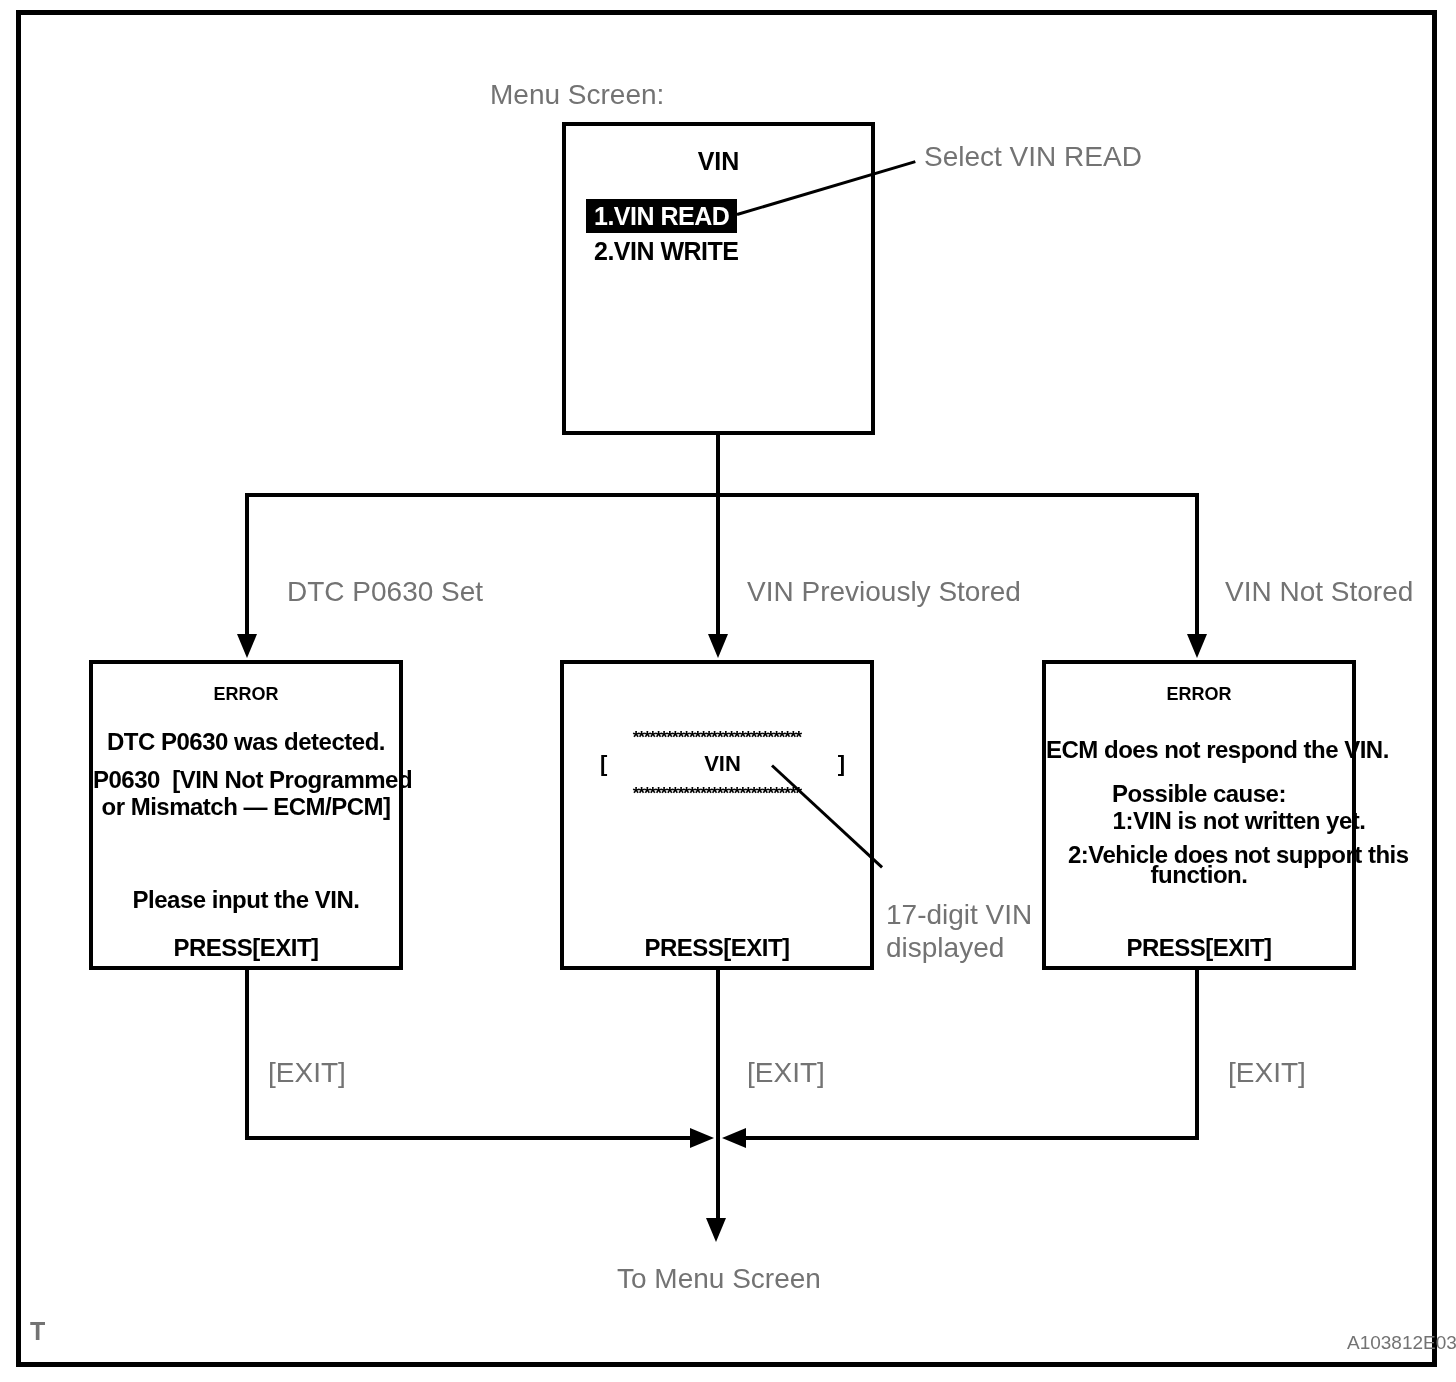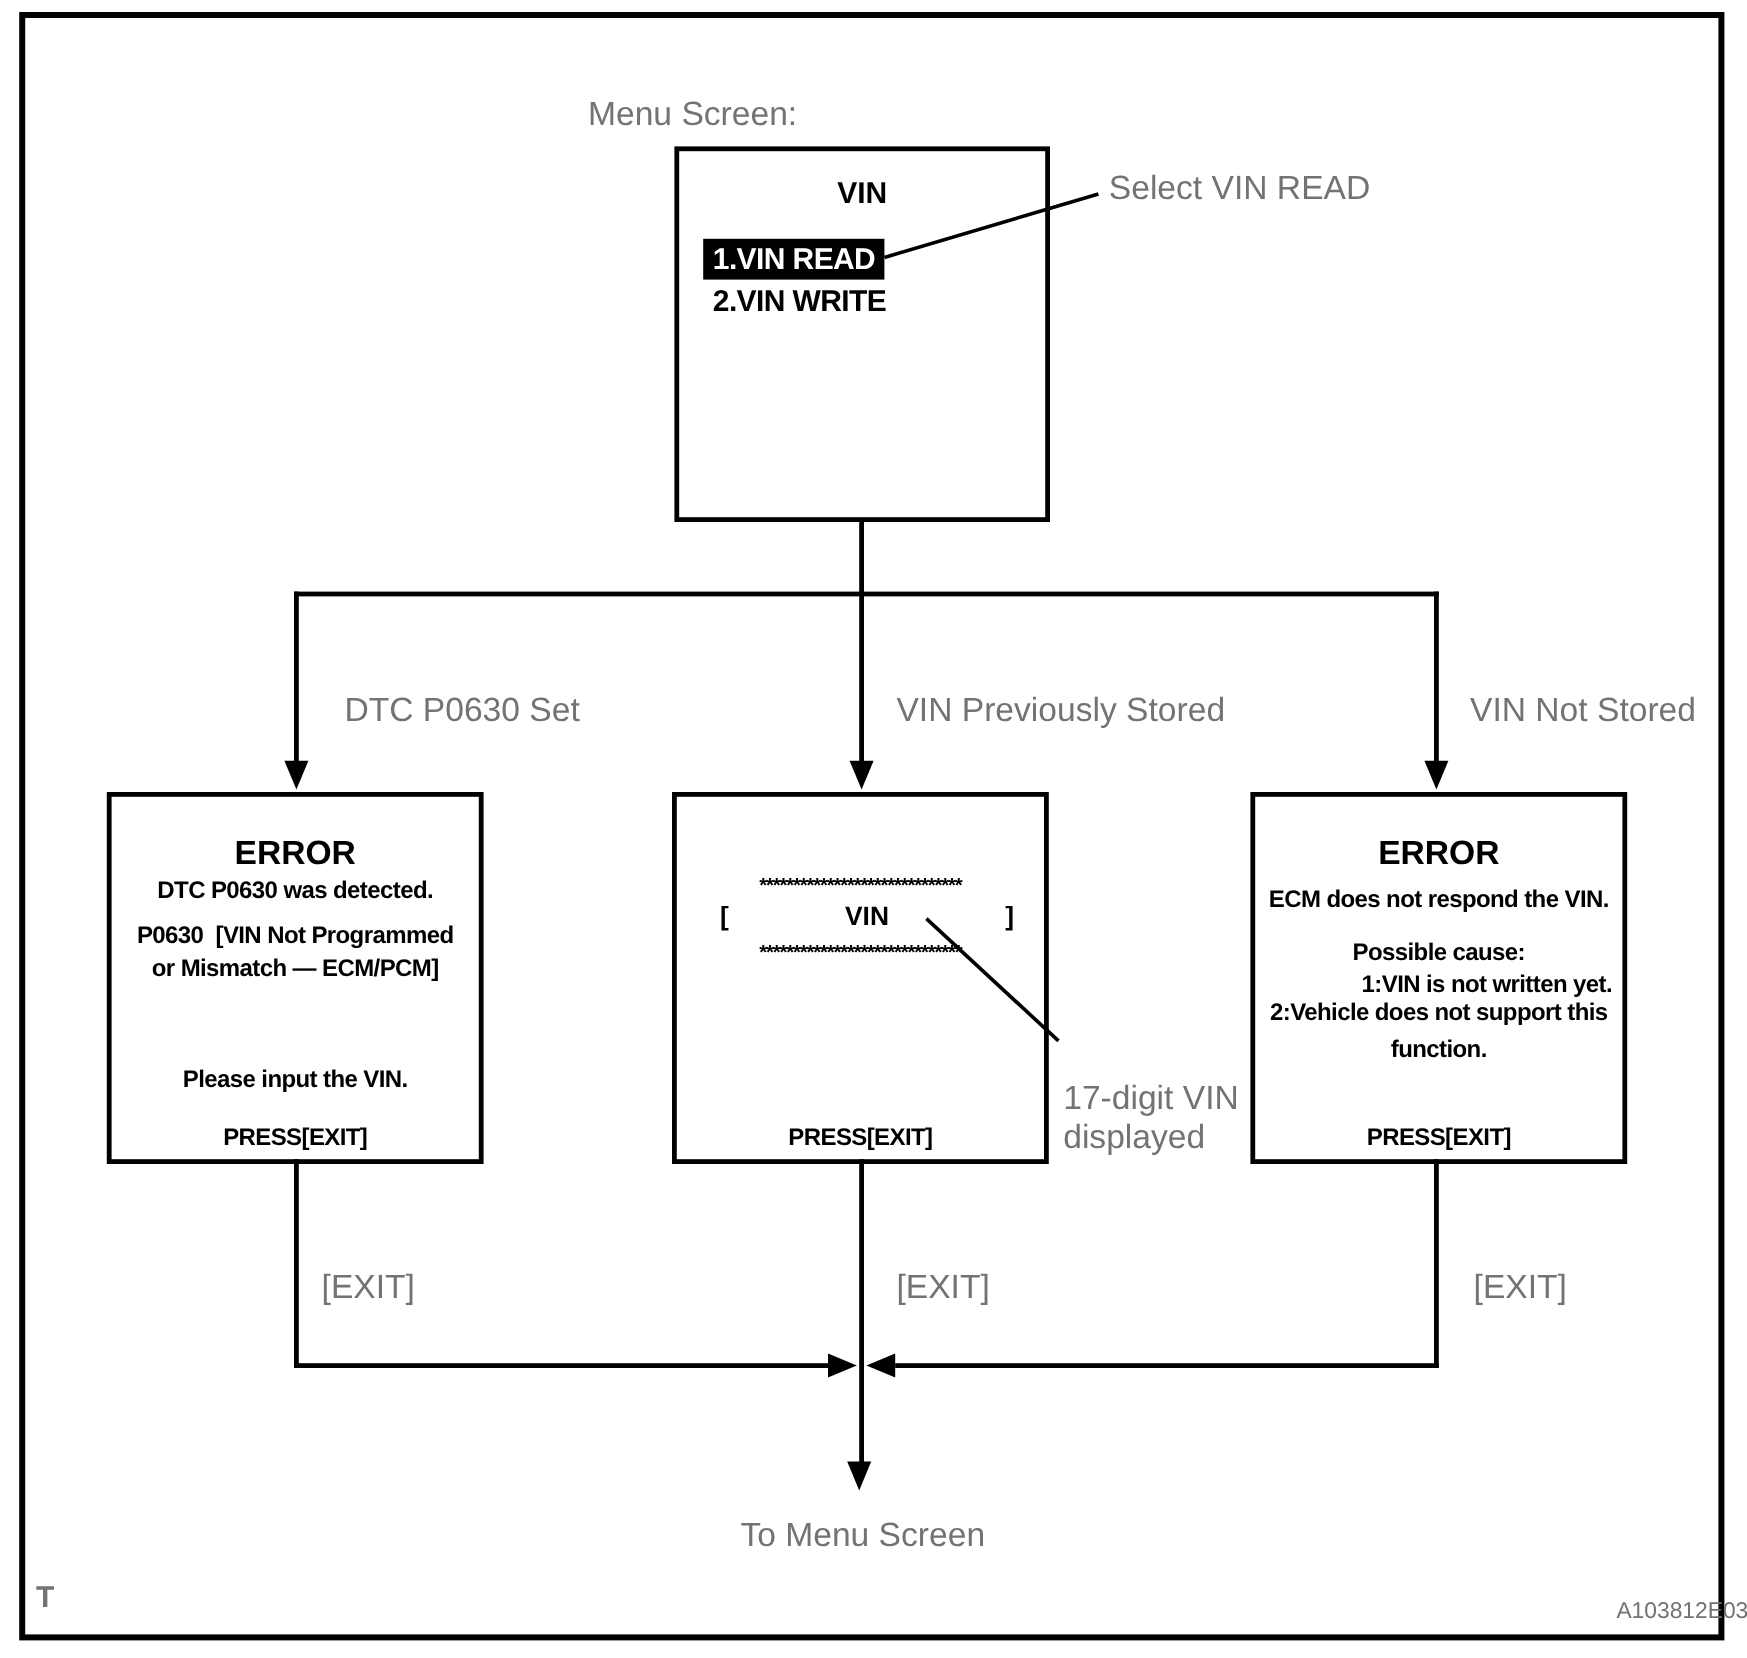--- a/index.html
+++ b/index.html
@@ -58,26 +58,26 @@
     width: 313px; height: 313px;
     border: 4px solid #000;
     box-sizing: border-box;
     background: #fff;
   }
   .box-line {
     position: absolute;
     left: 0; width: 100%;
     text-align: center;
     font-weight: bold;
-    font-size: 20px;
+    font-size: 24px;
     line-height: 24px;
     letter-spacing: -0.5px;
     white-space: pre;
   }
-  .box-title { font-size: 28px; letter-spacing: 0; margin-top: 17px; }
+  .box-title { font-size: 18px; letter-spacing: 0; }
   .stars-line { font-size: 17px; letter-spacing: -1px; }
   .vin-row {
     position: absolute;
     left: 36px; top: 88px;
     width: 245px;
     display: flex;
     justify-content: space-between;
     font-weight: bold;
     font-size: 22px;
     line-height: 24px;
@@ -161,21 +161,21 @@
     </div>
     <div class="box-line stars-line" style="top:118px;">******************************</div>
     <div class="box-line" style="top:272px;">PRESS[EXIT]</div>
   </div>
 
   <div class="screen-box" style="left:1042px;">
     <div class="box-line box-title" style="top:18px;">ERROR</div>
     <div class="box-line" style="top:74px;">ECM does not respond the VIN.</div>
     <div class="box-line" style="top:118px;">Possible cause:</div>
     <div class="box-line" style="top:145px;padding-left:40px;">1:VIN is not written yet.</div>
-    <div class="box-line" style="top:168px;">2:Vehicle does not support this</div>
+    <div class="box-line" style="top:179px;margin-left:22px;">2:Vehicle does not support this</div>
     <div class="box-line" style="top:199px;">function.</div>
     <div class="box-line" style="top:272px;">PRESS[EXIT]</div>
   </div>
 
   <div class="line diag" style="left:772px; top:764px; width:150px; height:3px; transform:rotate(42.8deg);"></div>
   <div class="lbl" style="left:886px; top:854px; line-height:33px;margin-top:44px;"><span>17-digit VIN</span><br><span>displayed</span></div>
 
   <div class="line" style="left:245px; top:966px; width:4px; height:174px;"></div>
   <div class="line" style="left:1195px; top:966px; width:4px; height:174px;"></div>
   <div class="line" style="left:716px; top:966px; width:4px; height:256px;"></div>

